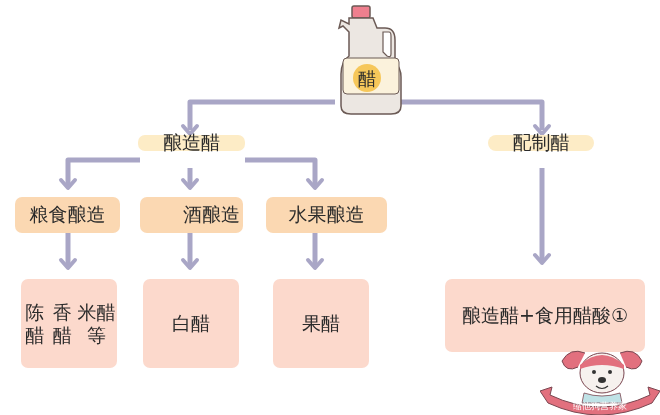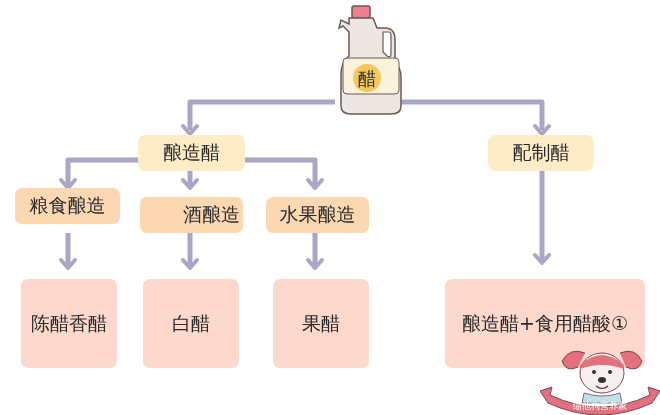--- a/index.html
+++ b/index.html
@@ -1,21 +1,21 @@
 <!DOCTYPE html>
 <html><head>
   <meta charset="utf-8">
   <style>
     html, body { margin:0; padding:0; background:#ffffff; }
     body { width:660px; height:415px; position:relative; overflow:hidden;
            font-family:"DejaVu Sans", "Liberation Sans", sans-serif; color:#2b2b2b; }
     #connectors { position:absolute; left:0; top:0; width:660px; height:415px; }
     .box { position:absolute; display:flex; align-items:center; justify-content:center;
            text-align:center; border-radius:7px; box-sizing:border-box; }
-    .l1 { background:#fdecc6; font-size:19px; height:36px;font-family:Liberation Mono, monospace; }
+    .l1 { background:#fdecc6; font-size:19px; height:16px;font-family:Liberation Mono, monospace; }
     .l2 { background:#fbd8b2; font-size:19px; height:36px; }
     .leaf { background:#fcd9cc; font-size:19px; line-height:23px; }
     .leaf span { display:block; }
     #bottle { position:absolute; left:335px; top:2px; }
     #mascot { position:absolute; left:540px; top:345px; }
   </style>
 </head>
 <body>
 
 <svg id="connectors" viewBox="0 0 660 415">
@@ -61,41 +61,42 @@
   <text x="32" y="83" text-anchor="middle" font-size="18" fill="#2b2b2b" font-family="DejaVu Sans, sans-serif">醋</text>
 </svg>
 
 <div class="box l1" style="left:138px;top:135px;width:107px;">
   <span>酿造醋</span>
 </div>
 <div class="box l1" style="left:488px;top:135px;width:106px;border-radius:8px;">
   <span>配制醋</span>
 </div>
 
-<div class="box l2" style="left:15px;top:188px;width:105px;">
+<div class="box l2" style="left:15px;top:197px;width:105px;">
   <span>粮食酿造</span>
 </div>
 <div class="box l2" style="left:140px;top:197px;width:103px;padding-left:40px;">
   <span>酒酿造</span>
 </div>
-<div class="box l2" style="left:266px;top:197px;width:103px;align-items:center;">
+<div class="box l2" style="left:266px;top:197px;width:121px;align-items:center;">
   <span>水果酿造</span>
 </div>
 
 <div class="box leaf" style="left:21px;top:279px;width:96px;height:89px;flex-direction:row;">
   <span>陈醋</span>
   <span>香醋</span>
+  <span>米醋等</span>
 </div>
 <div class="box leaf" style="left:143px;top:279px;width:96px;height:89px;">
   <span>白醋</span>
 </div>
 <div class="box leaf" style="left:273px;top:279px;width:96px;height:89px;align-items:center;">
   <span>果醋</span>
 </div>
-<div class="box leaf" style="left:445px;top:279px;width:200px;height:89px;">
+<div class="box leaf" style="left:445px;top:279px;width:200px;height:73px;">
   <span>酿造醋+食用醋酸①</span>
 </div>
 
 <svg id="mascot" width="120" height="70" viewBox="0 0 120 70">
   <path d="M45,8 Q30,2 22,16 Q26,28 38,22" fill="#e2707e" stroke="#7a4650" stroke-width="1"></path>
   <path d="M80,8 Q95,2 102,16 Q98,28 86,22" fill="#e2707e" stroke="#7a4650" stroke-width="1"></path>
   <ellipse cx="62" cy="28" rx="22" ry="20" fill="#f6f1ee" stroke="#7a4650" stroke-width="1"></ellipse>
   <path d="M40,20 Q62,0 84,20 L84,24 Q62,16 40,24 Z" fill="#e2707e"></path>
   <circle cx="54" cy="27" r="2" fill="#333"></circle>
   <circle cx="70" cy="27" r="2" fill="#333"></circle>

